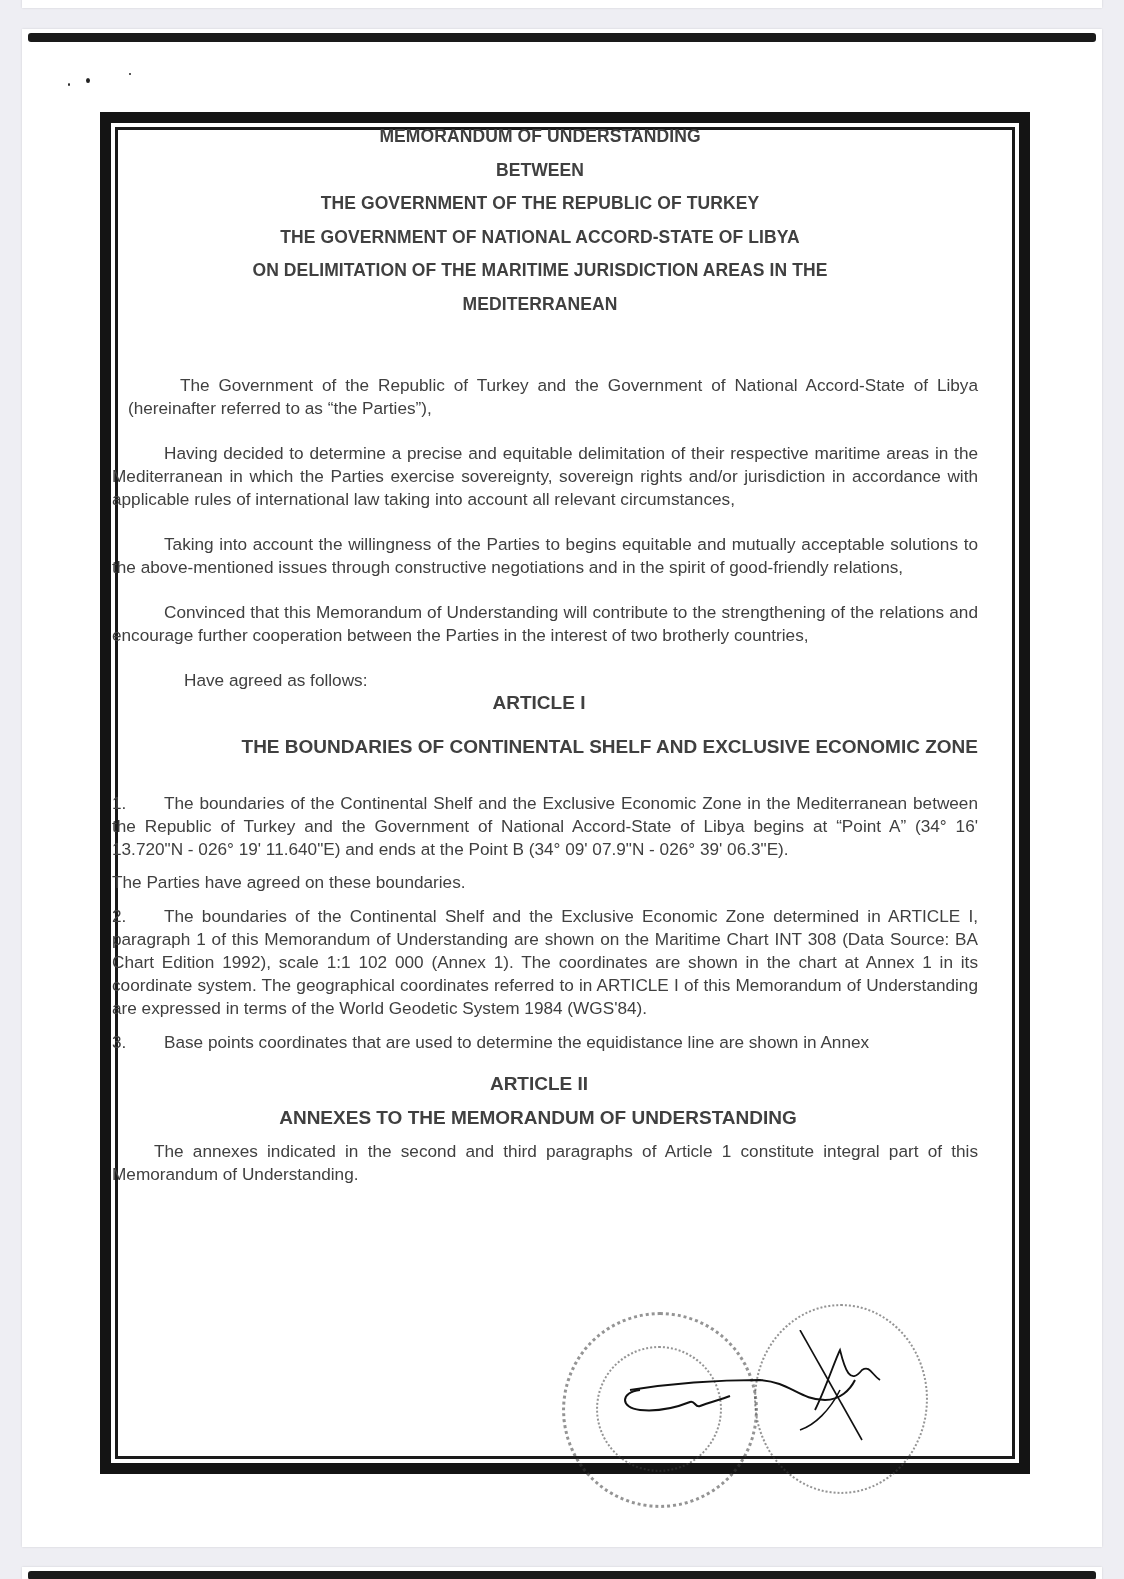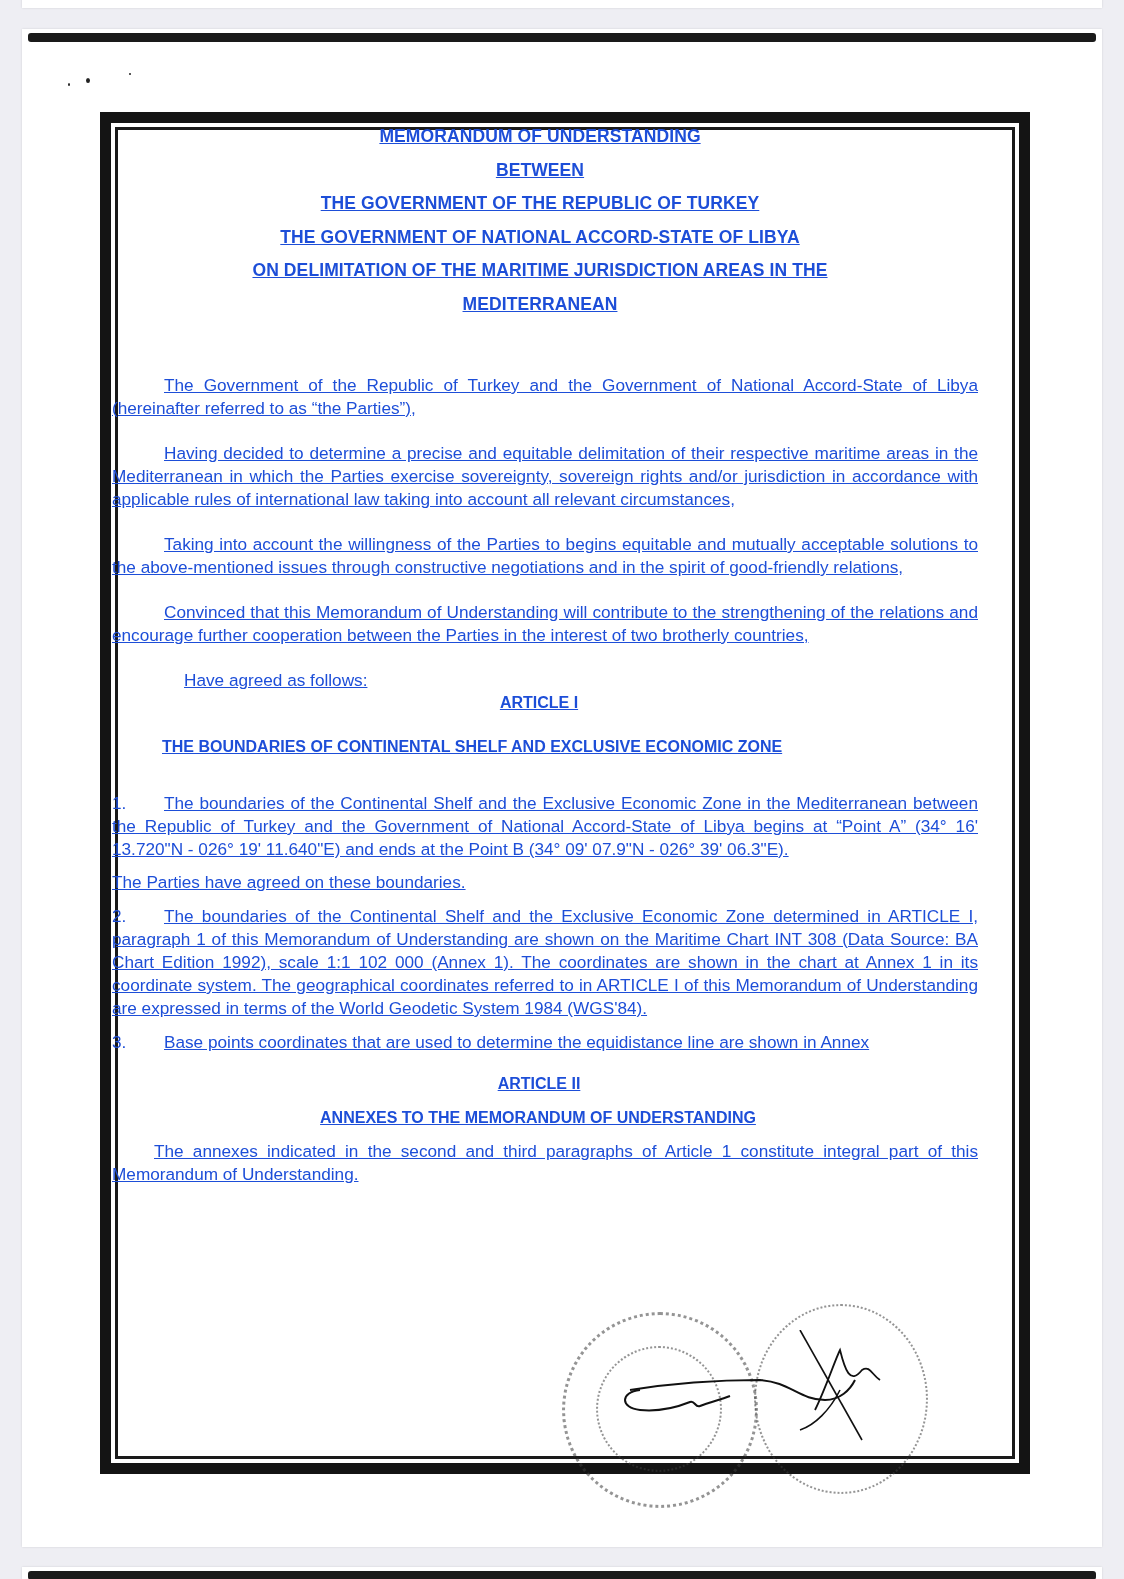--- a/index.html
+++ b/index.html
@@ -30,41 +30,40 @@
       position: absolute; left: 78px; top: 83px; width: 930px; height: 1362px;
       border: 11px solid #141414;
       box-sizing: border-box;
     }
     .frame-inner {
       position: absolute; left: 4px; top: 4px; right: 4px; bottom: 4px;
       border: 3px solid #1a1a1a;
     }
     .content {
       position: absolute; left: 112px; top: 120px; width: 866px;
-      color: #1d4ed8;
+      color: #404040;
       font-size: 17.2px;
       line-height: 23px;
-      text-decoration: underline;
     }
     .title-line {
       text-align: center; font-weight: bold; font-size: 17.5px;
       line-height: 33.5px; letter-spacing: 0.1px;
     }
     .title-block { margin-left: -10px; }
     p { margin: 0; text-align: justify; }
     .indent { text-indent: 52px; }
-    .p1 { margin-top: 53px; }
+    .p1 { margin-top: 53px; padding-left: 16px; }
     .p2 { margin-top: 21px; text-align: left; text-indent: 42px; }
     .p3 { margin-top: 22px; }
     .p4 { margin-top: 22px; }
     .p5 { margin-top: 22px; }
     .p6 { margin-top: 22px; text-indent: 52px; padding-left: 20px; }
-    .art-head { text-align: center; font-weight: bold; font-size: 16px; }
+    .art-head { text-align: center; font-weight: bold; font-size: 19px; }
     .art1 { margin-top: -1px; margin-left: -12px; }
-    .art1-title { margin-top: 21px; text-align: left; padding-left: 50px; }
+    .art1-title { margin-top: 21px; text-align: right; padding-left: 50px; }
     .num-para { display: block; text-align: justify; }
     .num { display: inline-block; width: 52px; text-indent: 0; }
     .np1 { margin-top: 34px; }
     .agreed { margin-top: 10px; }
     .np2 { margin-top: 11px; }
     .np3 { margin-top: 11px; text-align: left; }
     .art2 { margin-top: 18px; margin-left: -12px; }
     .art2-title { margin-top: 11px; margin-left: -14px; }
     .p-annex { margin-top: 11px; text-indent: 42px; }
     .seal {

